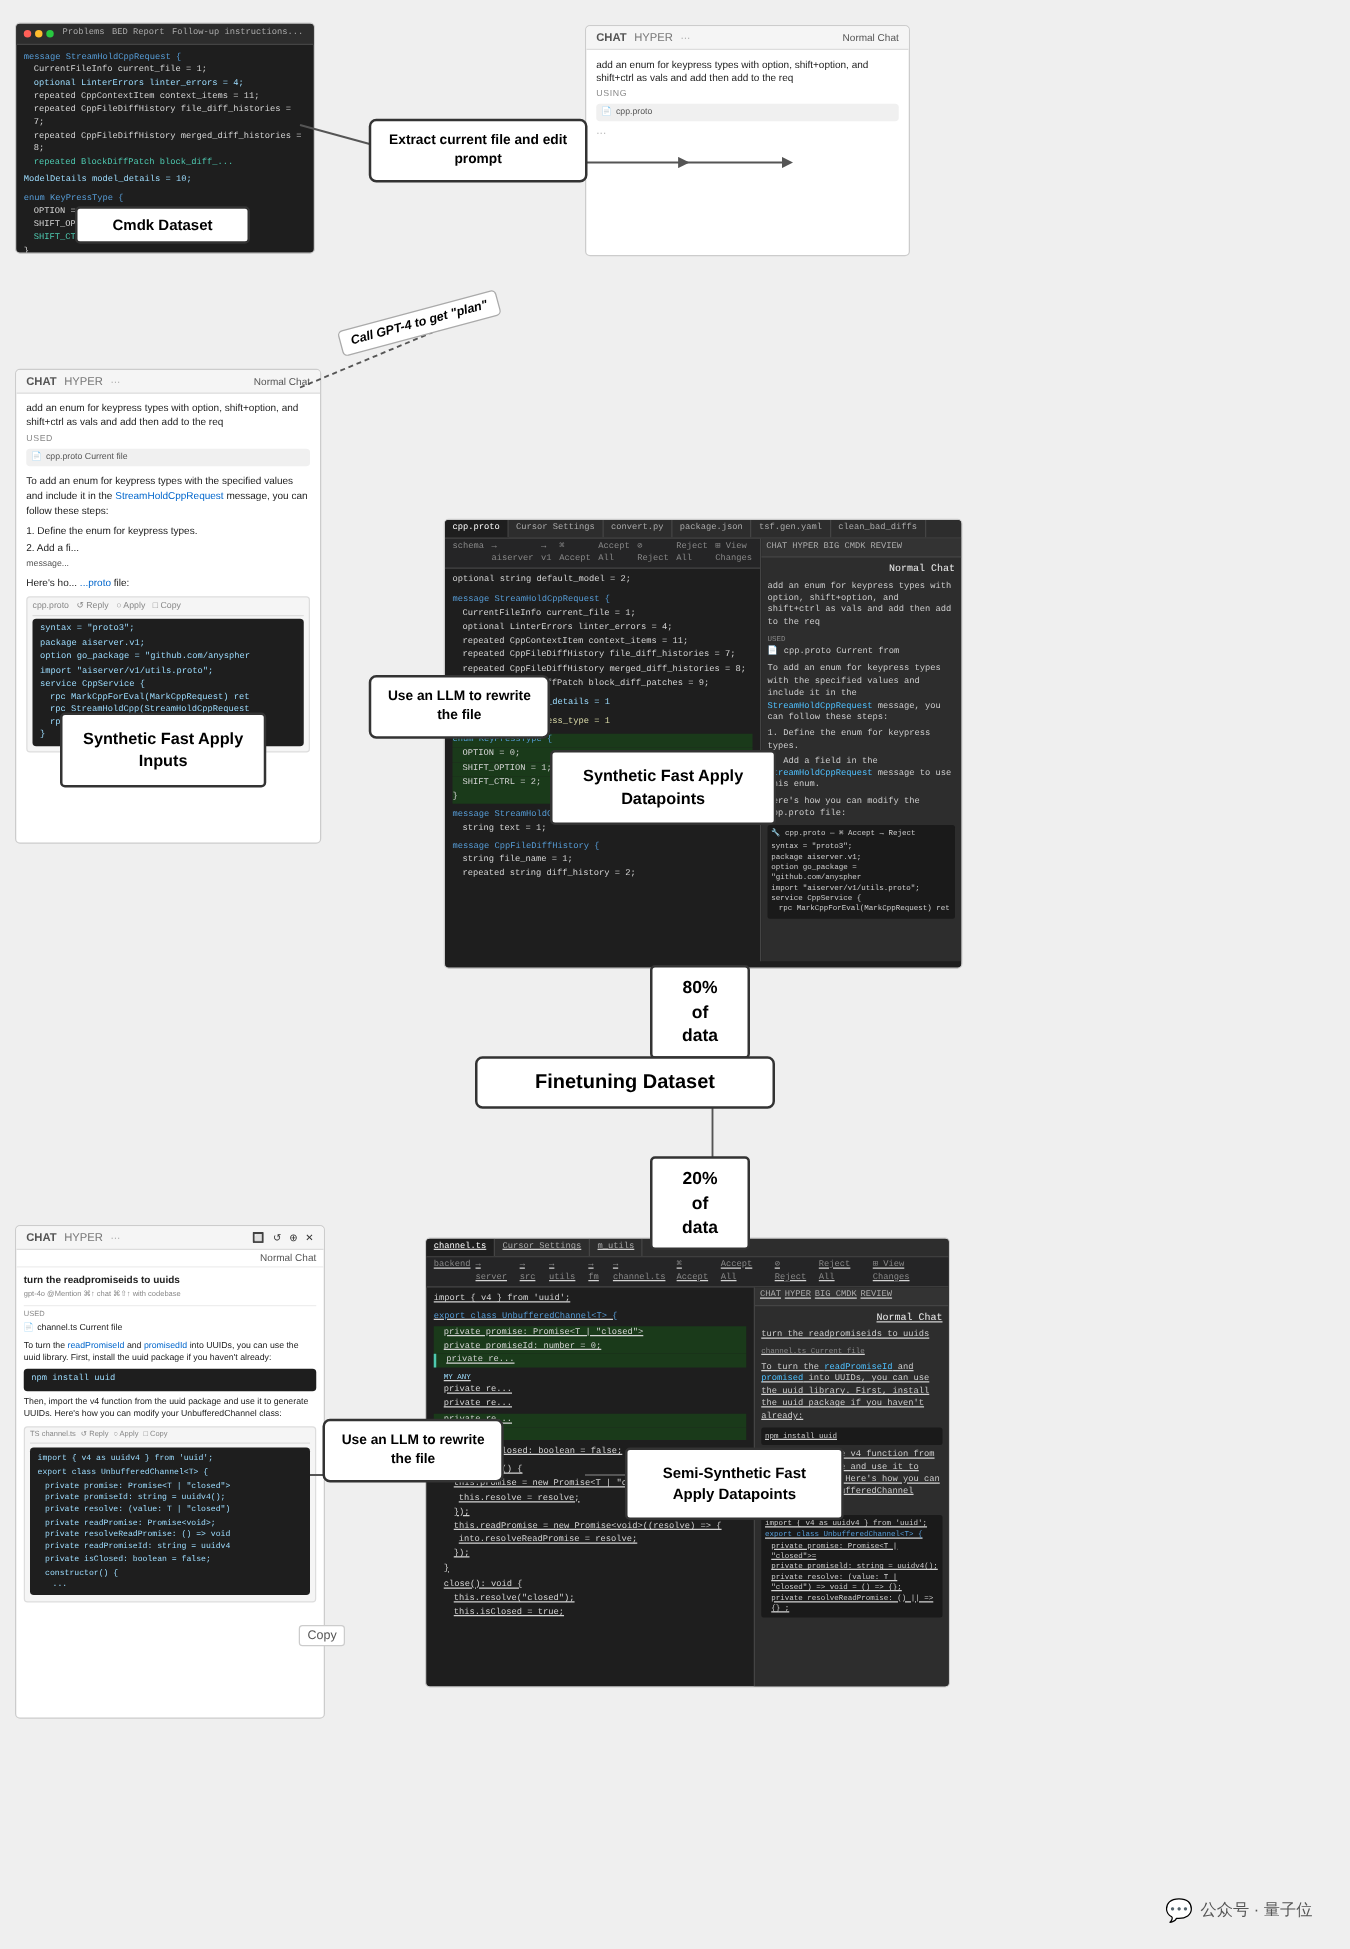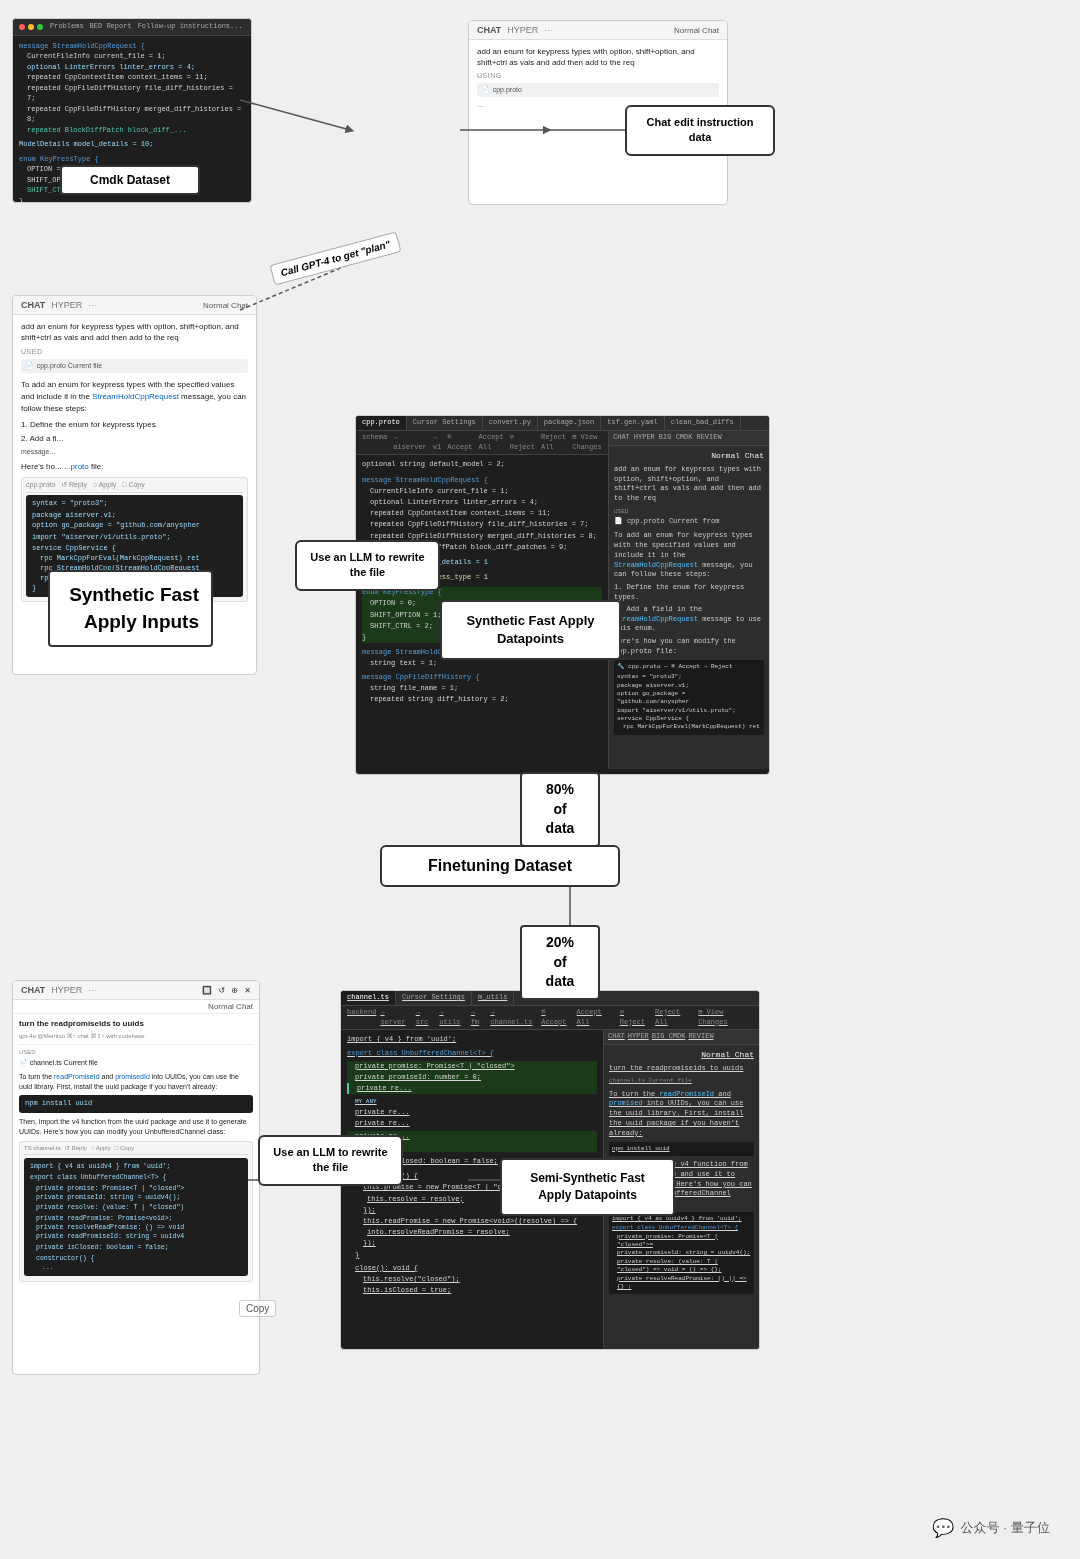--- a/index.html
+++ b/index.html
@@ -283,43 +283,43 @@
       <div style="padding-left:8px; color:#4ec9b0;">SHIFT_CTRL = 2;</div>
       <div>}</div>
 
     </div>
   </div>
 
   <div class="label-box" style="left:60px; top:165px; width:140px; padding:6px 10px; font-size:12px;">
     <span>Cmdk Dataset</span>
   </div>
 
+  <div class="label-box-outline" style="left:295px; top:95px; width:175px; padding:8px 10px; font-size:11px; line-height:1.4;">
+    <span>Extract current file and
+edit prompt</span>
+  </div>
 
   <div class="card" style="left:468px; top:20px; width:260px; height:185px; border:1px solid #ccc;">
     <div class="chat-header">
       <span style="font-weight:bold; font-size:9px;">CHAT</span>
       <span style="font-size:9px; color:#777;">HYPER</span>
       <span style="color:#999;">···</span>
       <span style="margin-left:auto; font-size:8px; color:#555;">Normal Chat</span>
     </div>
     <div class="chat-body">
       <p>add an enum for keypress types with option, shift+option, and shift+ctrl as vals and add then add to the req</p>
       <div class="used-label">USING</div>
       <div class="file-ref">
         <span>📄</span>
         <span>cpp.proto</span>
       </div>
       <div style="margin-top:4px; color:#999;">···</div>
     </div>
   </div>
 
-  <div class="label-box-outline" style="left:625px; top:105px; width:150px; padding:8px 10px; font-size:11px; line-height:1.4; border:2px solid #333;">
-    <span>Chat edit
-instruction data</span>
-  </div>
 
   <div class="diagonal-label" style="left:270px; top:248px;">
     <span>Call GPT-4 to get "plan"</span>
   </div>
 
   <div class="card" style="left:12px; top:295px; width:245px; height:380px; border:1px solid #ccc; font-size:8px;">
     <div class="chat-header">
       <span style="font-weight:bold; font-size:9px;">CHAT</span>
       <span style="font-size:9px; color:#777;">HYPER</span>
       <span style="color:#999;">···</span>
@@ -354,21 +354,21 @@
           <div style="margin-top:2px;">service CppService {</div>
           <div style="padding-left:8px;">rpc MarkCppForEval(MarkCppRequest) ret</div>
           <div style="padding-left:8px;">rpc StreamHoldCpp(StreamHoldCppRequest</div>
           <div style="padding-left:8px;">rpc AvailableModels(AvailableCppModels</div>
           <div>}</div>
         </div>
       </div>
     </div>
   </div>
 
-  <div class="label-box" style="left:48px; top:570px; width:165px; padding:10px 12px; font-size:19px; line-height:1.4; border:2px solid #333;text-align:right;">
+  <div class="label-box" style="left:48px; top:570px; width:165px; padding:10px 12px; font-size:13px; line-height:1.4; border:2px solid #333;">
     <span>Synthetic Fast
 Apply Inputs</span>
   </div>
 
   <div class="label-box-outline" style="left:295px; top:540px; width:145px; padding:8px 10px; font-size:11px; line-height:1.4;">
     <span>Use an LLM to
 rewrite the file</span>
   </div>
 
   <div class="card card-dark" style="left:355px; top:415px; width:415px; height:360px;">

